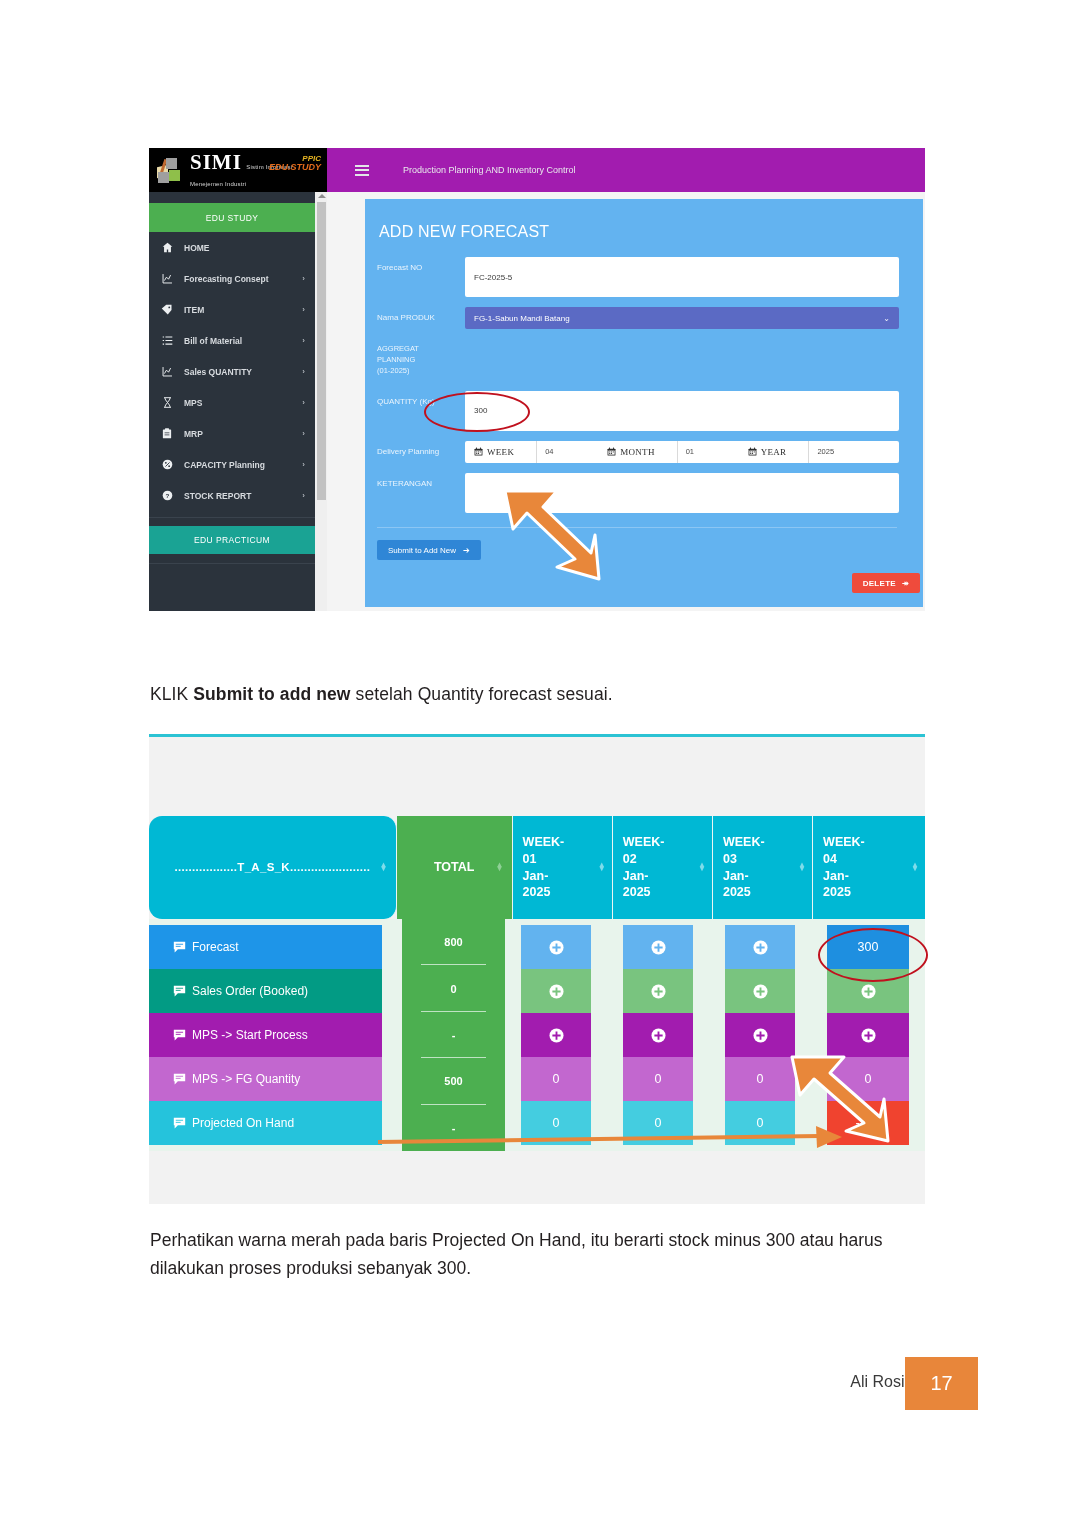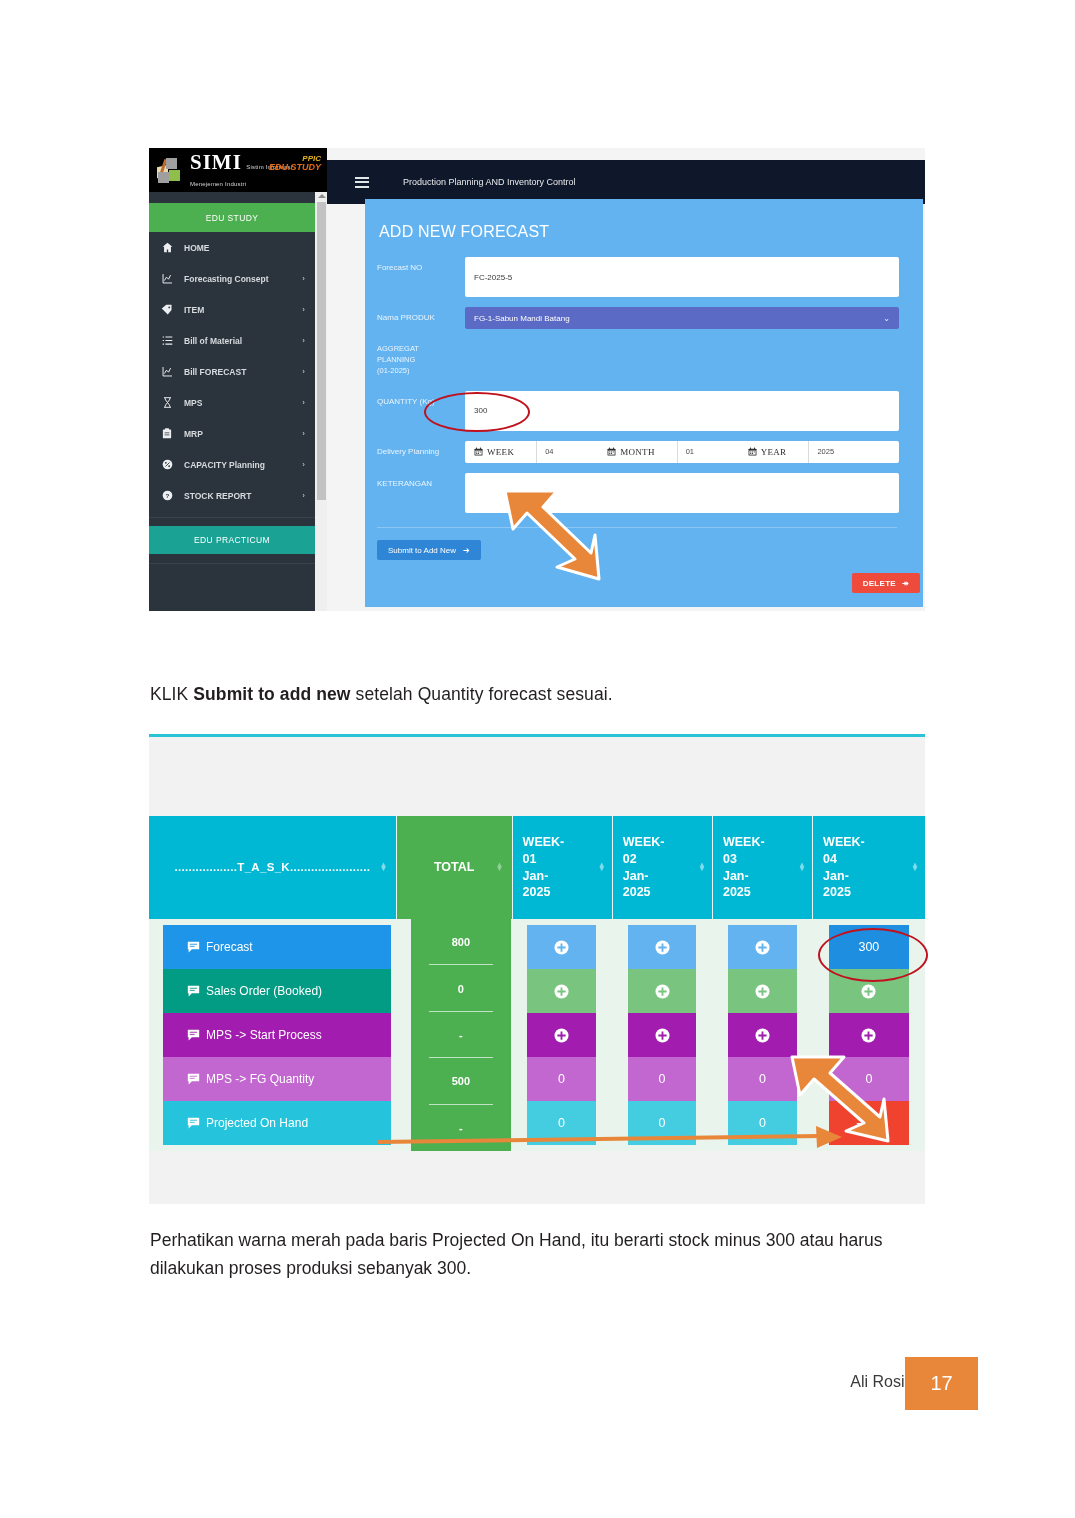--- a/index.html
+++ b/index.html
@@ -38,22 +38,22 @@
   }
   .logo-sub { color:#d8d8d8; font-size:6px; margin-top:2px; letter-spacing:.2px; }
   .logo-badge {
     position:absolute; right:6px; top:7px; text-align:right; line-height:1.05;
     font-style:italic; font-weight:bold;
   }
   .logo-badge .b1 { color:#e6b422; font-size:8px; display:block; }
   .logo-badge .b2 { color:#e36b1c; font-size:9px; display:block; }
 
   .app-topbar {
-    position:absolute; left:178px; top:12px; right:0; height:44px;
-    background:#0f172a;
+    position:absolute; left:178px; top:0; right:0; height:44px;
+    background:#a21caf;
     display:flex; align-items:center;
   }
   .burger { width:14px; height:11px; margin-left:28px; position:relative; cursor:pointer; flex:none; }
   .burger b { position:absolute; left:0; width:14px; height:2px; background:#e3e6e8; display:block; }
   .burger b:nth-child(1){ top:0; }
   .burger b:nth-child(2){ top:4.5px; }
   .burger b:nth-child(3){ top:9px; }
   .topbar-title { color:#e8eaec; font-size:9px; margin-left:34px; }
 
   .app-sidebar {
@@ -290,21 +290,21 @@
       <span class="sb-caret">›</span>
     </div>
 
     <div class="sb-item">
       <span class="sb-ico">
           <svg width="11" height="11" viewBox="0 0 16 16">
             <path fill="none" stroke="currentColor" stroke-width="1.4" d="M1.5 1.5v13h13"></path>
             <path fill="none" stroke="currentColor" stroke-width="1.4" d="M3.5 11 6.5 6l3 3 3-6"></path>
           </svg>
         </span>
-      <span class="sb-label">Bill FORECAST</span>
+      <span class="sb-label">Sales QUANTITY</span>
       <span class="sb-caret">›</span>
     </div>
 
     <div class="sb-item">
       <span class="sb-ico">
           <svg width="11" height="11" viewBox="0 0 16 16">
             <path fill="none" stroke="currentColor" stroke-width="1.4" d="M3 1h10M3 15h10M4 1c0 4 8 10 8 14M12 1c0 4-8 10-8 14"></path>
           </svg>
         </span>
       <span class="sb-label">MPS</span>
@@ -482,21 +482,21 @@
 
 <div class="caption1">
   <span>KLIK </span><b>Submit to add new</b><span> setelah Quantity forecast sesuai.</span>
 </div>
 
 <div class="tbl-shot">
   <div class="tbl-topline"></div>
   <div class="tbl-blank"></div>
 
   <div class="tbl-head">
-    <div class="th task" style="width:253px;">
+    <div class="th task" style="width:253px;border-radius:13px;">
       <span>..................T_A_S_K.......................</span>
       <span class="sort">
           <span>▴</span>
           <span>▾</span>
         </span>
     </div>
     <div class="th total" style="width:118px;">
       <span>TOTAL</span>
       <span class="sort">
           <span>▴</span>
@@ -548,21 +548,21 @@
       </span>
       <span class="sort">
           <span>▴</span>
           <span>▾</span>
         </span>
     </div>
   </div>
 
   <div class="tbl-body">
 
-    <div style="width:253px;margin-left:14px;">
+    <div style="width:253px;">
       <div class="col-task" style="height:100%;">
         <div class="cell lbl-cell" style="background:#1e95e8;">
           <span class="chat-ico">
               <svg width="13" height="13" viewBox="0 0 16 16">
                 <path fill="#fff" d="M1 1h14v9H6l-4 4v-4H1z"></path>
                 <path stroke="#1e95e8" stroke-width="1.1" d="M3.4 4h9M3.4 6.6h6"></path>
               </svg>
             </span>
           <span>Forecast</span>
         </div>

